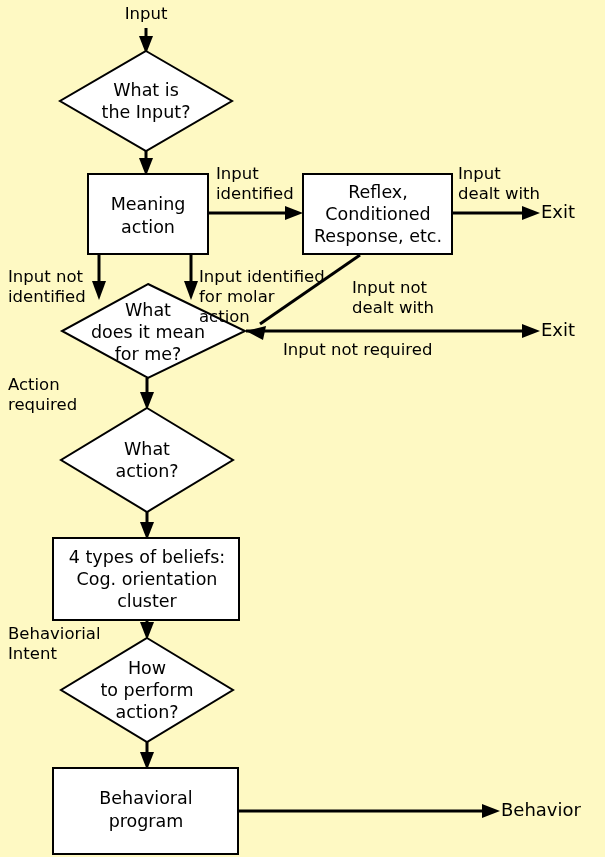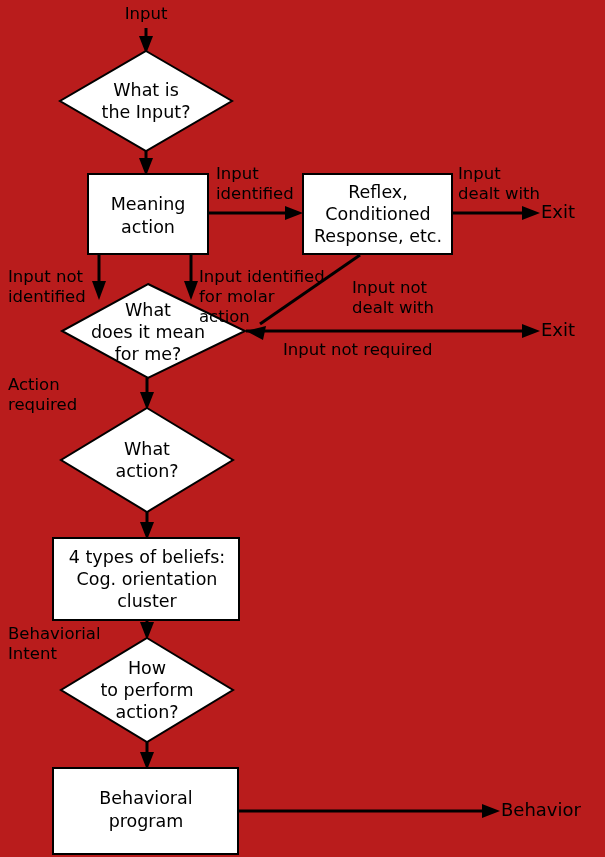--- a/index.html
+++ b/index.html
@@ -7,21 +7,21 @@
     padding: 0;
     background: #ffffff;
   }
   body {
     font-family: "DejaVu Sans", sans-serif;
   }
   #flowchart-root {
     position: relative;
     width: 605px;
     height: 857px;
-    background: #b91c1c;
+    background: #fef9c3;
     overflow: hidden;
   }
   svg.diagram-layer {
     position: absolute;
     left: 0;
     top: 0;
     width: 605px;
     height: 857px;
   }
   .shape-stroke {

